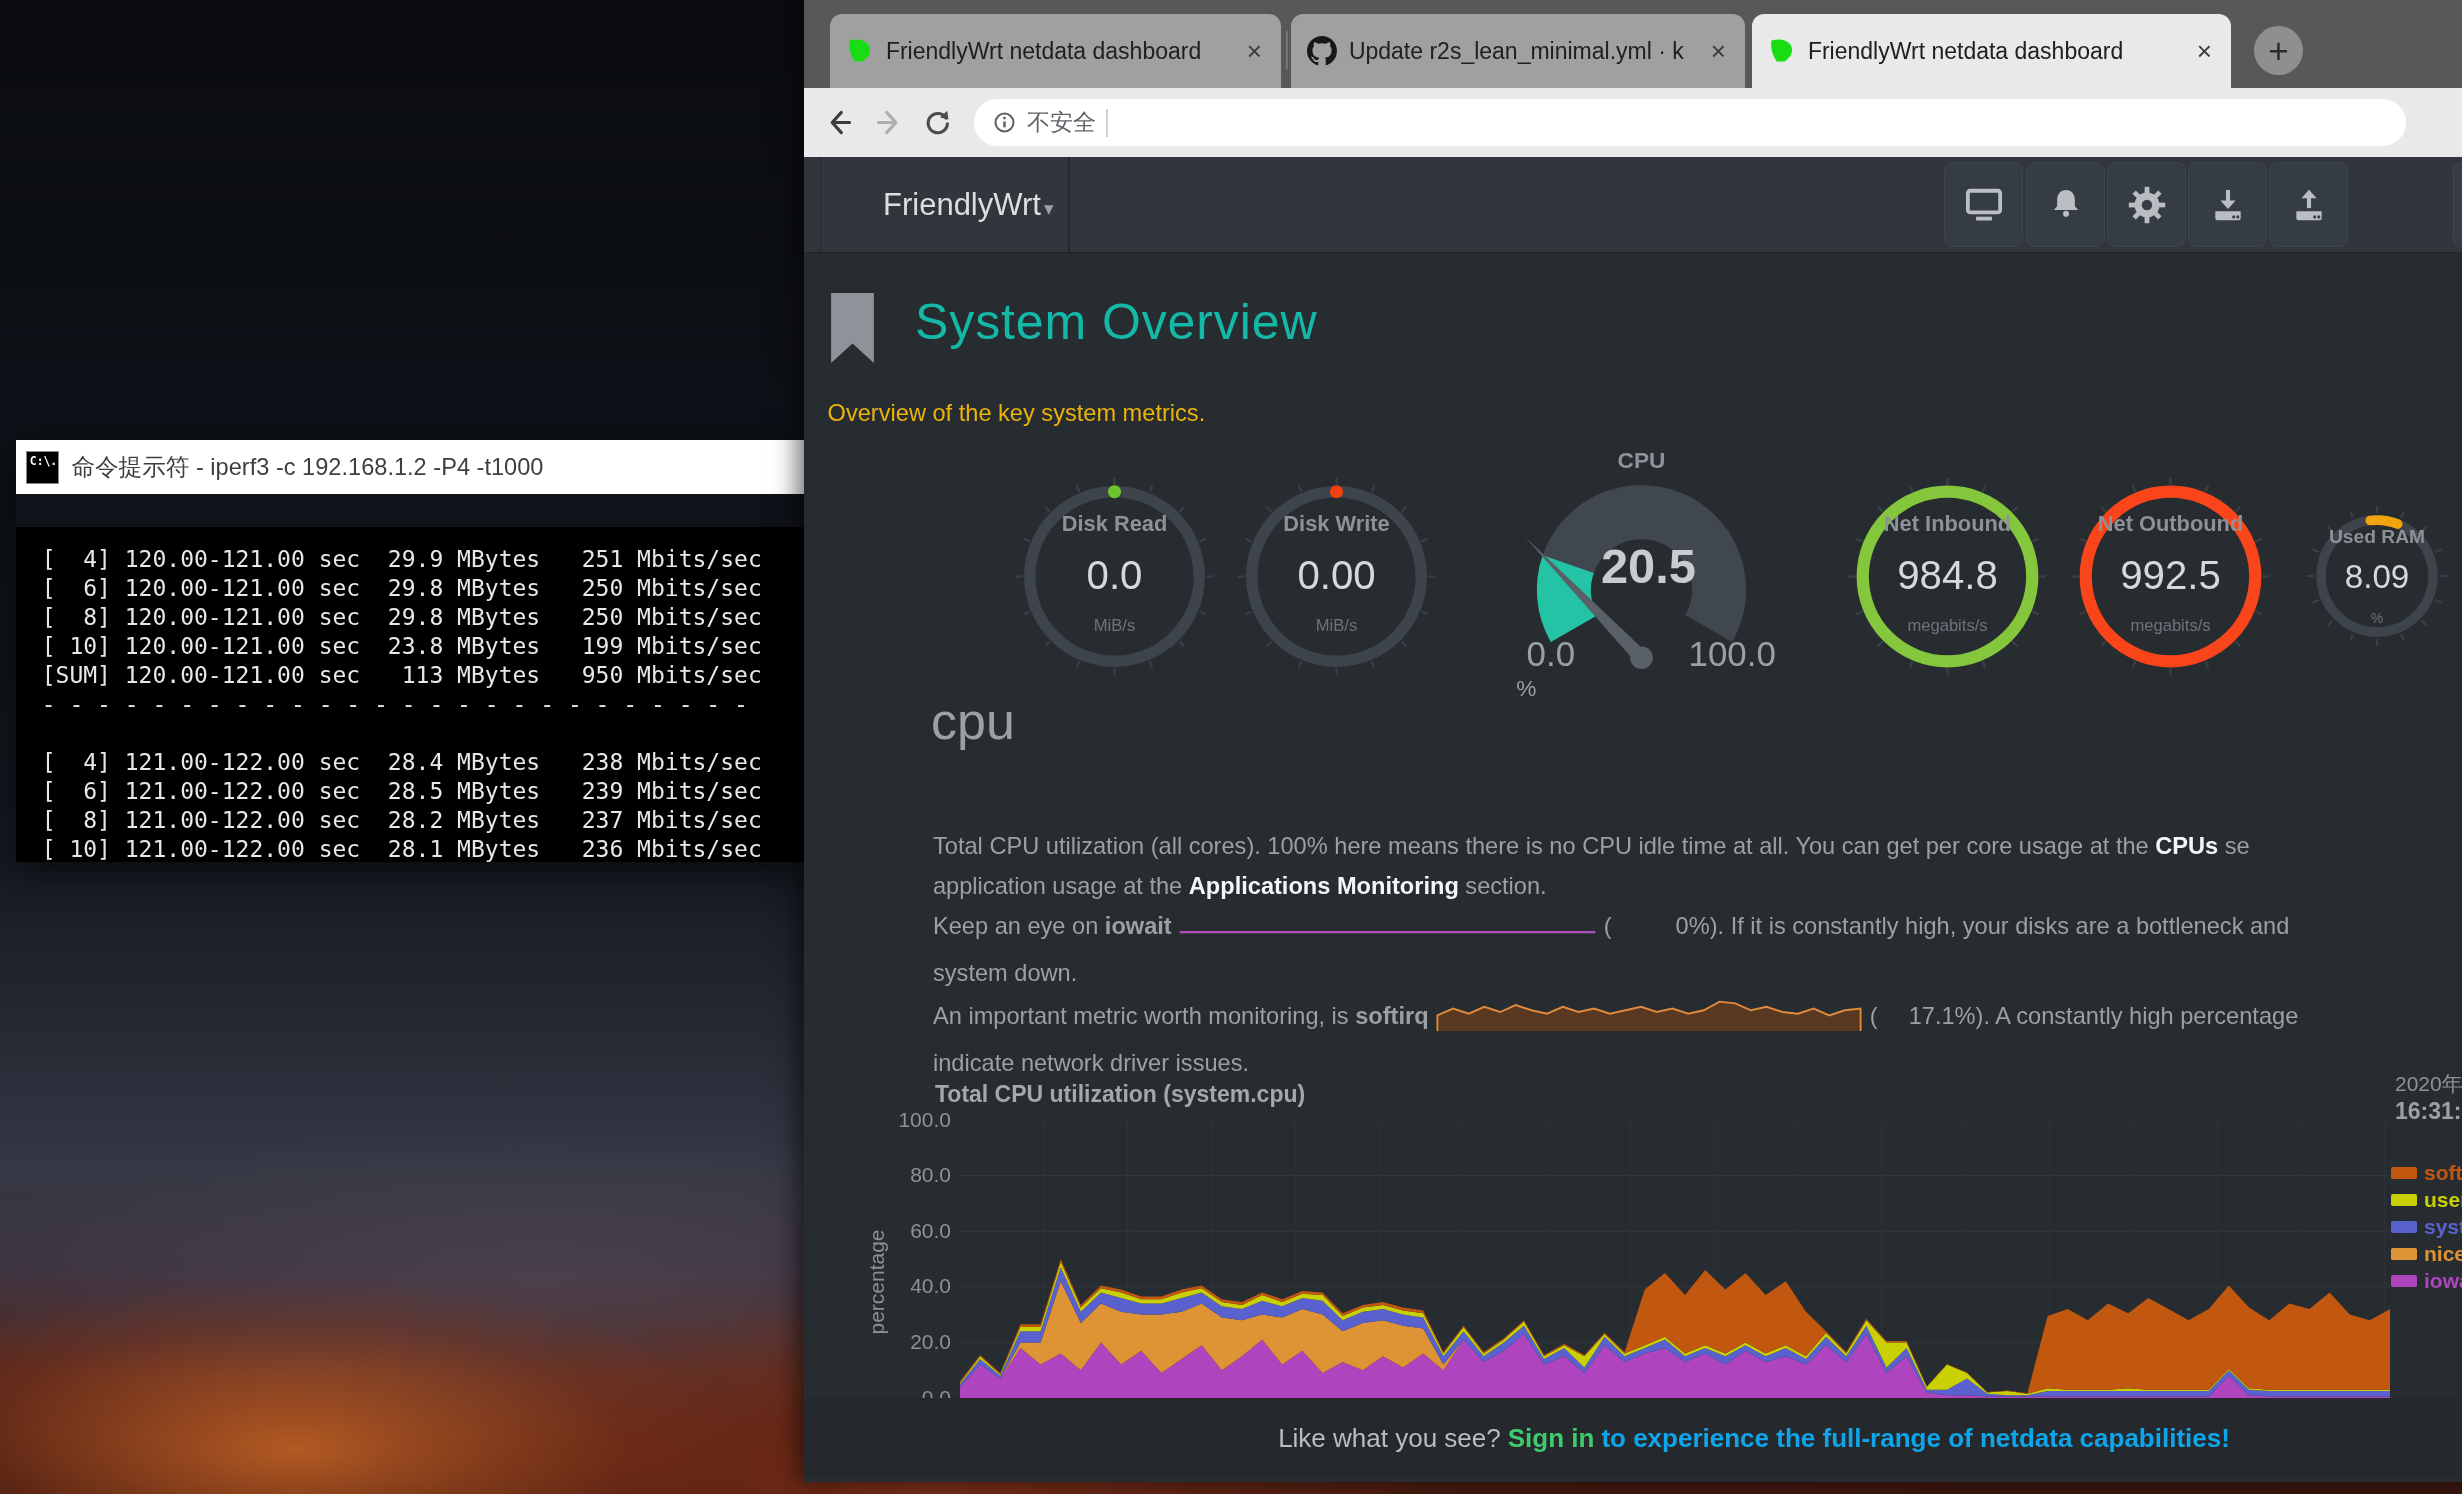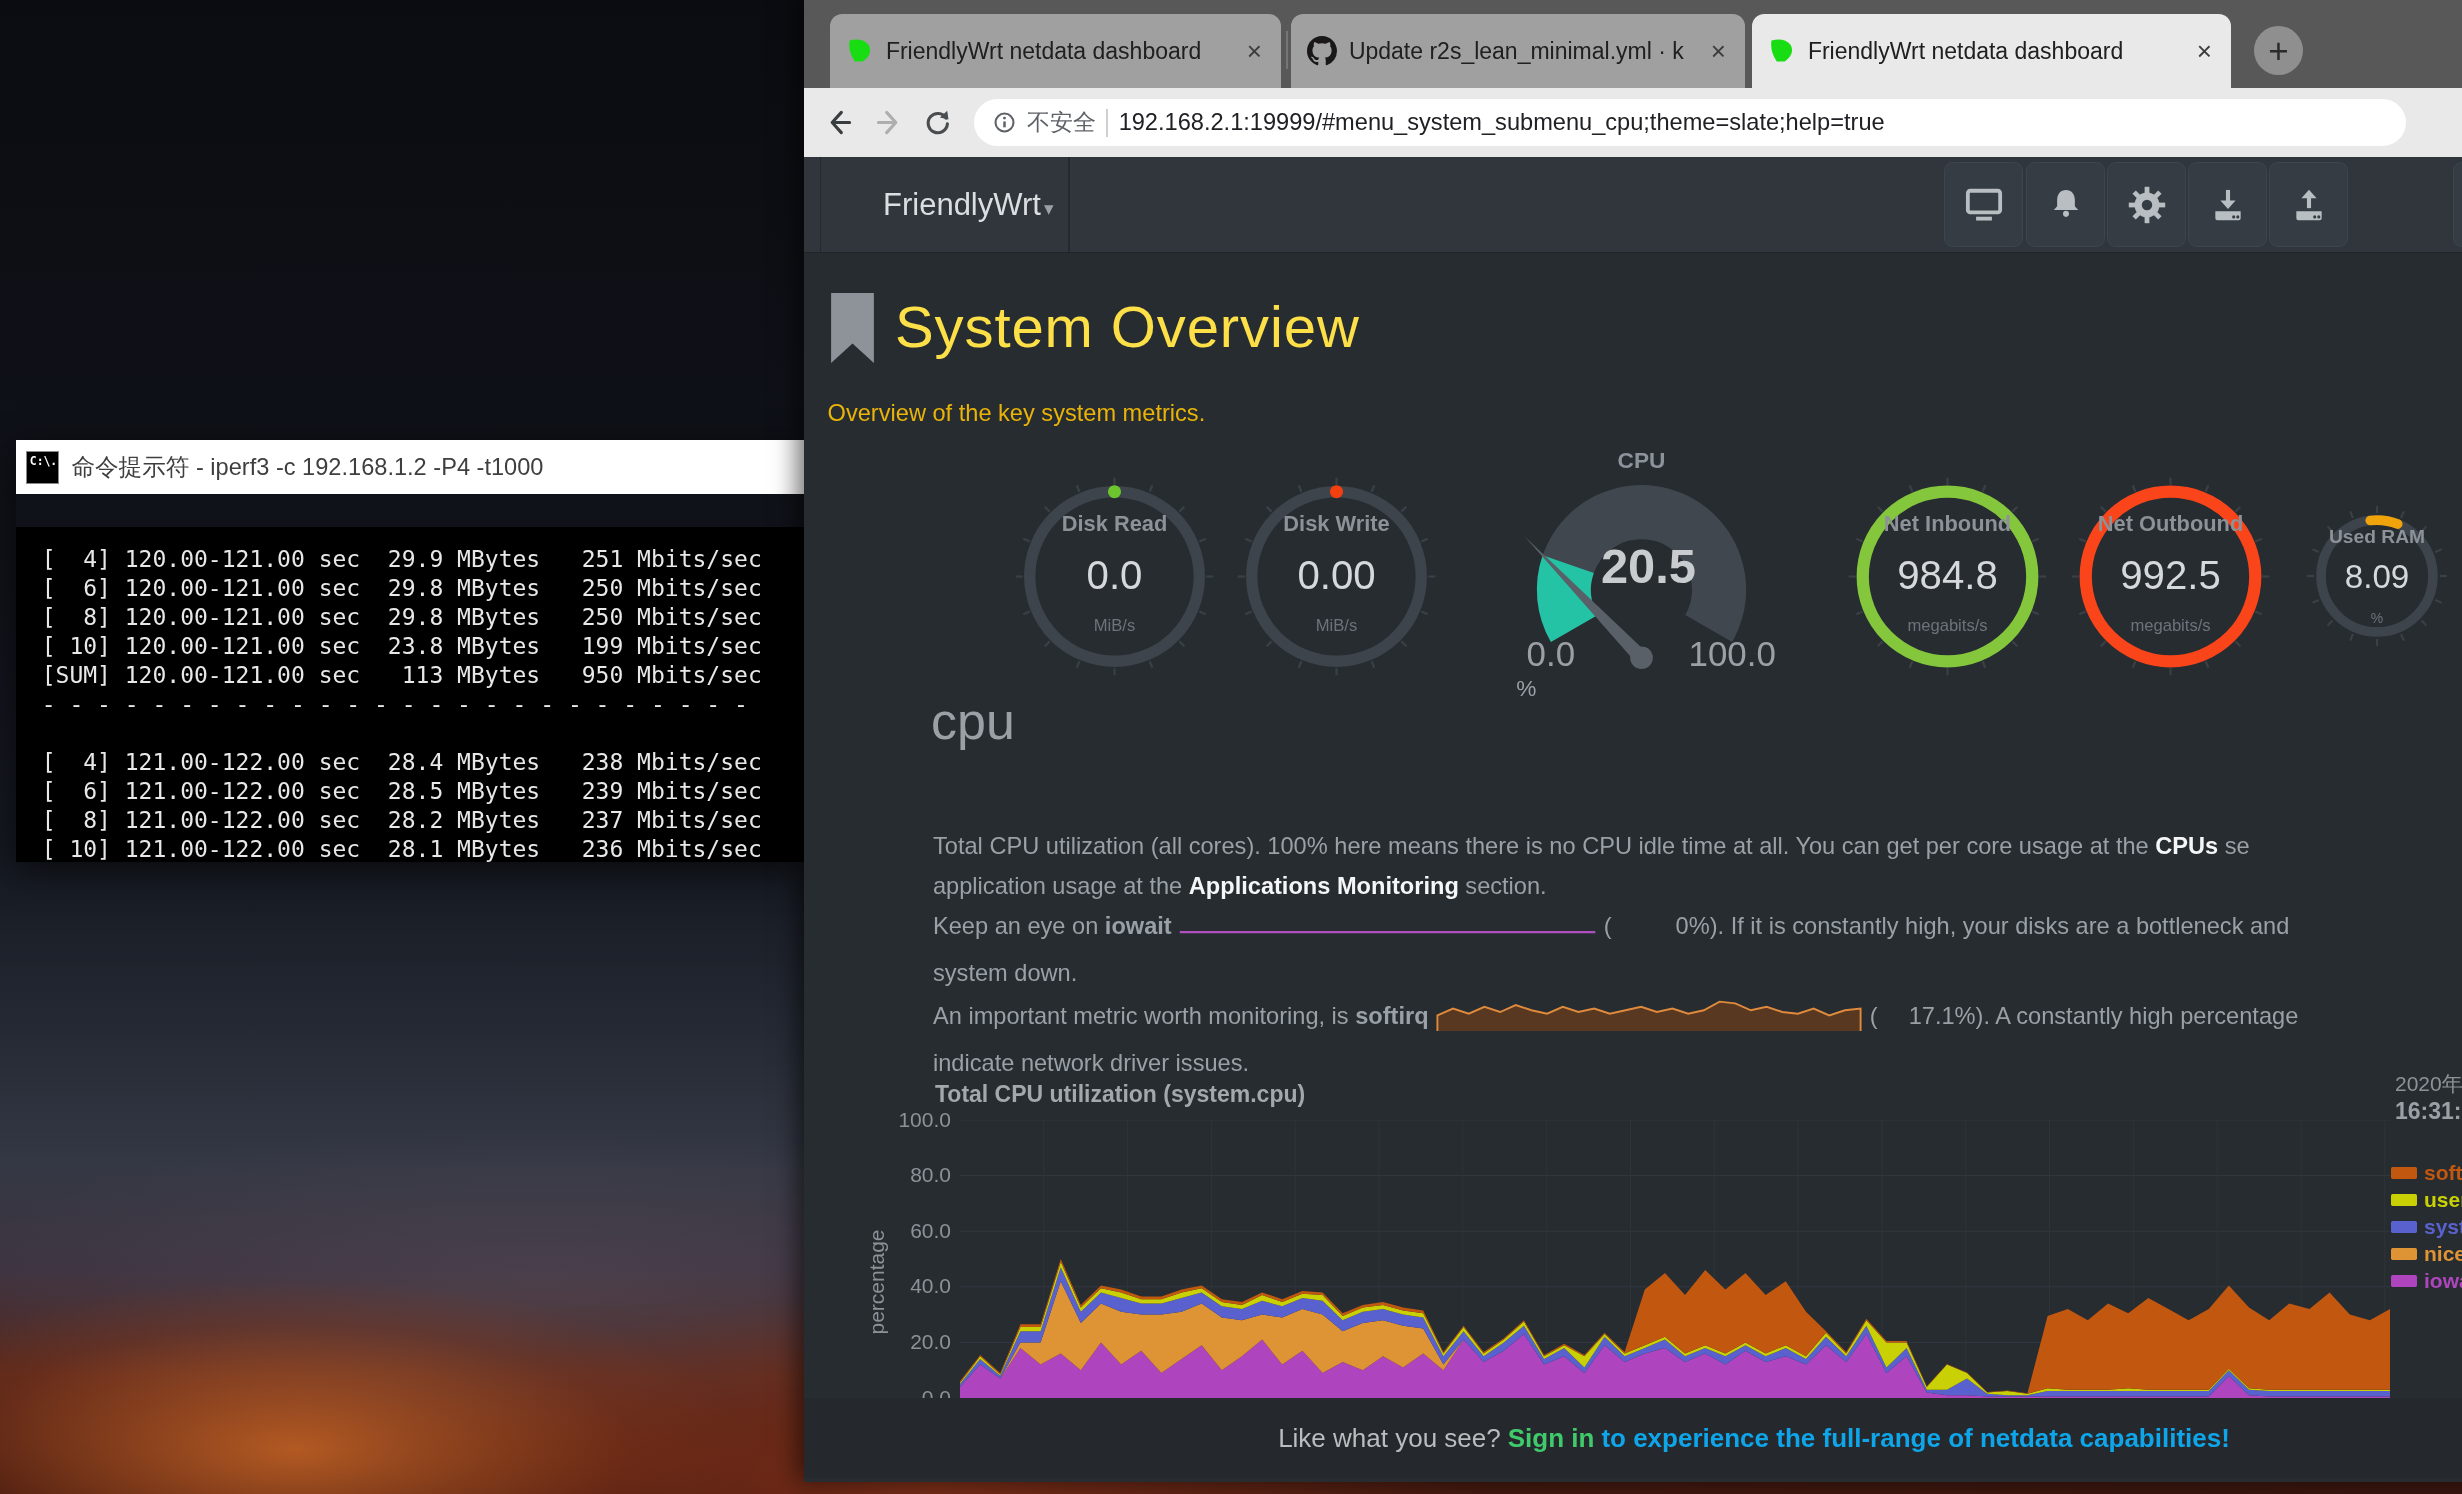--- a/index.html
+++ b/index.html
@@ -40,21 +40,21 @@
   #avatar-sliver{position:absolute;right:-14px;top:103px;width:35px;height:35px;border-radius:50%;background:#e05a73;}
   
   #nd{position:absolute;left:0;top:157px;width:100%;height:1325px;background:#272c31;}
   #nd-header{position:absolute;left:0;top:0;width:100%;height:95px;background:#30363c;border-bottom:1.7px solid #1f2428;}
   #nd-hostname{position:absolute;left:79px;top:0;height:95px;display:flex;align-items:center;gap:3px;}
   #nd-hostname .hn{font-size:31px;color:#dcdfe1;}
   #nd-hostname .caret{font-size:19px;color:#9aa0a6;padding-top:7px;}
   .hdr-div{position:absolute;top:0;width:1.7px;height:95px;background:#24292e;}
   .nd-iconbtn{position:absolute;top:5.2px;width:79px;height:85px;background:#353c43;border:0.9px solid #3d454d;border-radius:8.7px;display:flex;align-items:center;justify-content:center;box-sizing:border-box;}
   #nd-title-row{position:absolute;left:25px;top:136px;display:flex;align-items:flex-start;gap:19px;}
-  #nd-page-title{font-size:58px;color:#fde047;letter-spacing:0.9px;}
+  #nd-page-title{font-size:50px;color:#14b8a6;letter-spacing:0.9px;margin-left:20px;}
   #nd-subtitle{position:absolute;left:23.6px;top:243px;font-size:23.6px;color:#eab308;}
   .gauge-box{position:absolute;}
   #nd-section-heading{position:absolute;left:127px;top:534px;font-size:52px;color:#9aa0a5;}
   #nd-paragraph{position:absolute;left:129px;top:669px;right:0;font-size:23.6px;line-height:40px;color:#99a0a6;overflow:hidden;white-space:nowrap;}
   #nd-paragraph .seg-strong{color:#f4f6f7;font-weight:bold;}
   #nd-paragraph .seg-bold{font-weight:bold;}
   #nd-paragraph .seg-val{display:inline-block;width:98px;text-align:right;}
   #nd-paragraph .spark{display:inline-block;vertical-align:-7px;}
   #chart-title{position:absolute;left:131px;top:924px;font-size:23px;font-weight:bold;color:#a3a8ad;white-space:nowrap;}
   #chart-date{position:absolute;left:1591px;top:913px;font-size:21px;color:#8d9298;white-space:nowrap;}
@@ -144,21 +144,20 @@
           </svg>
       </div>
       <div id="urlbar">
         <svg width="23" height="23" viewBox="0 0 22 22">
             <circle cx="11" cy="11" r="8.6" fill="none" stroke="#5f6368" stroke-width="2"></circle>
             <line x1="11" y1="10" x2="11" y2="15.6" stroke="#5f6368" stroke-width="2.4"></line>
             <circle cx="11" cy="6.8" r="1.4" fill="#5f6368"></circle>
           </svg>
         <span id="security-label">不安全</span>
         <span class="url-sep"></span>
-        <span id="url-text">192.168.2.1:19999/#menu_system_submenu_cpu;theme=slate;help=true</span>
       </div>
       <div id="avatar-sliver"></div>
     </div>
 
     <div id="nd">
       <div id="nd-header">
         <div class="hdr-div" style="left:15.7px;"></div>
         <div id="nd-hostname">
           <span class="hn">FriendlyWrt</span>
           <span class="caret">▾</span>

